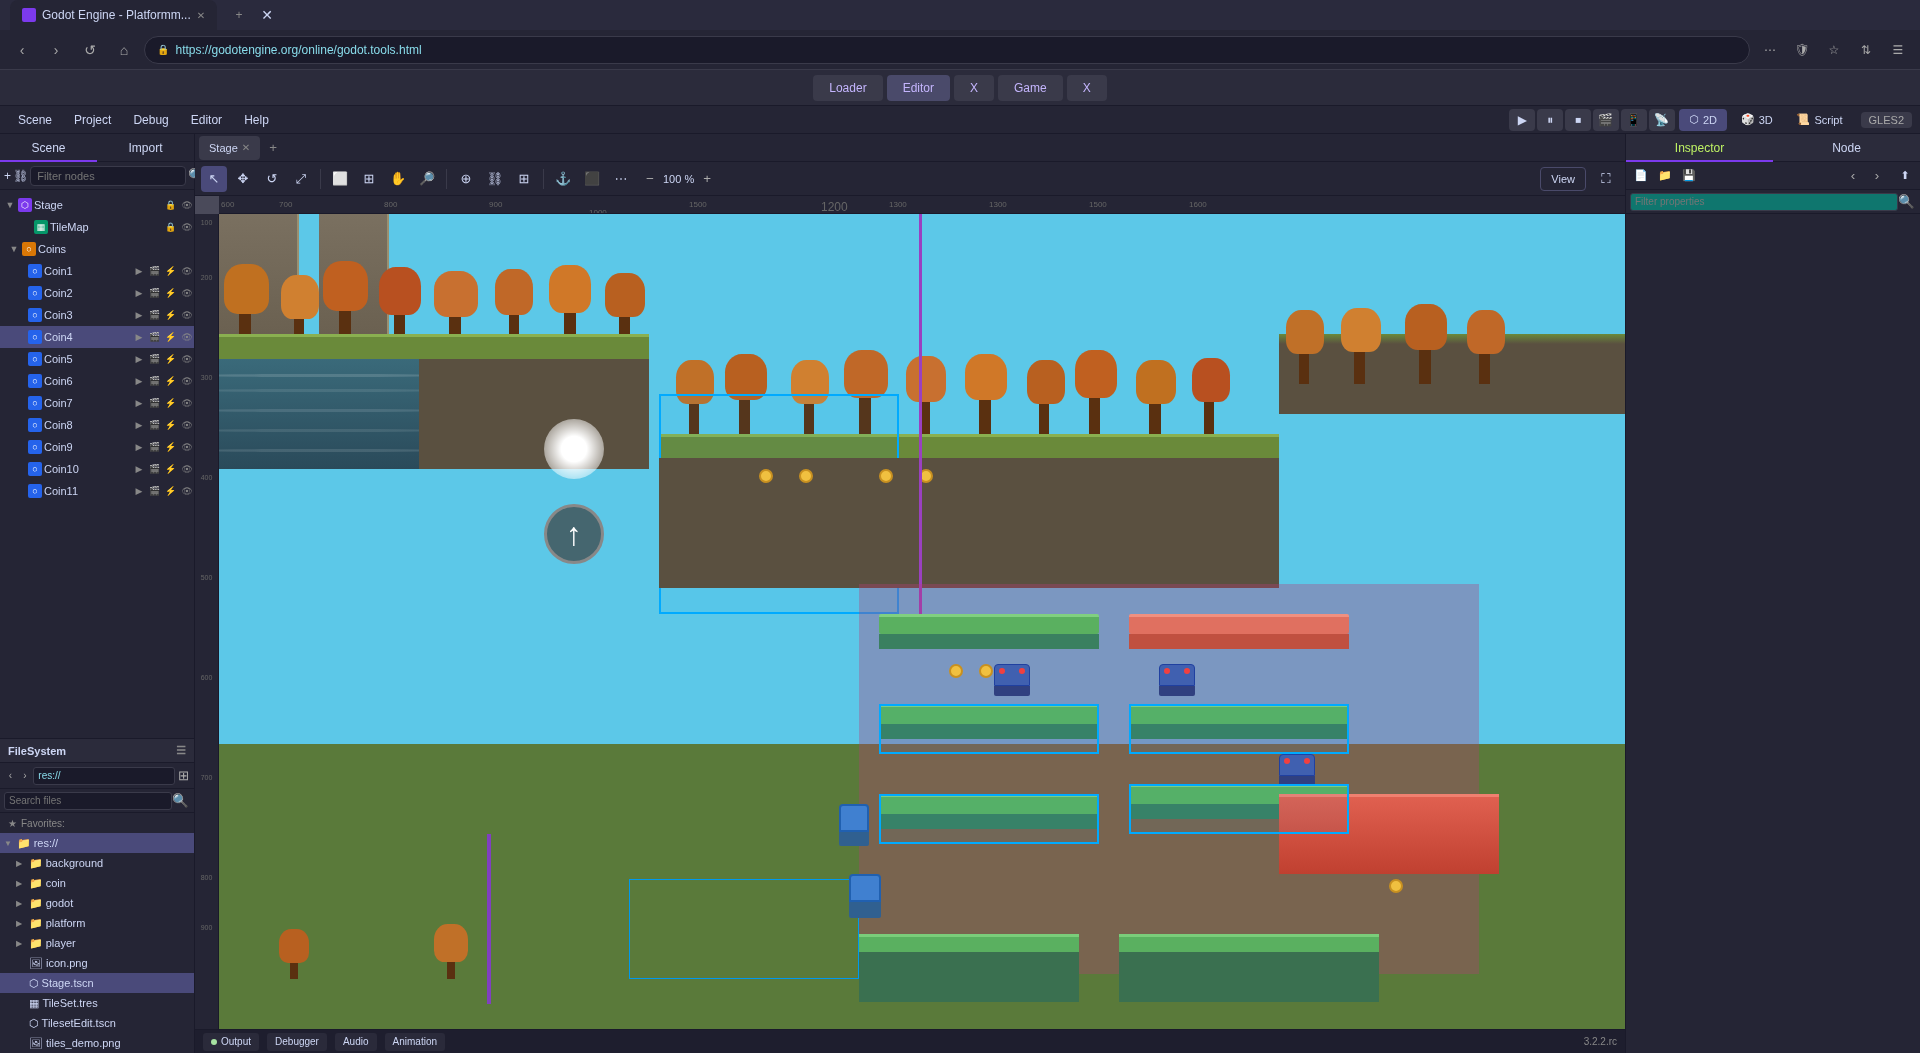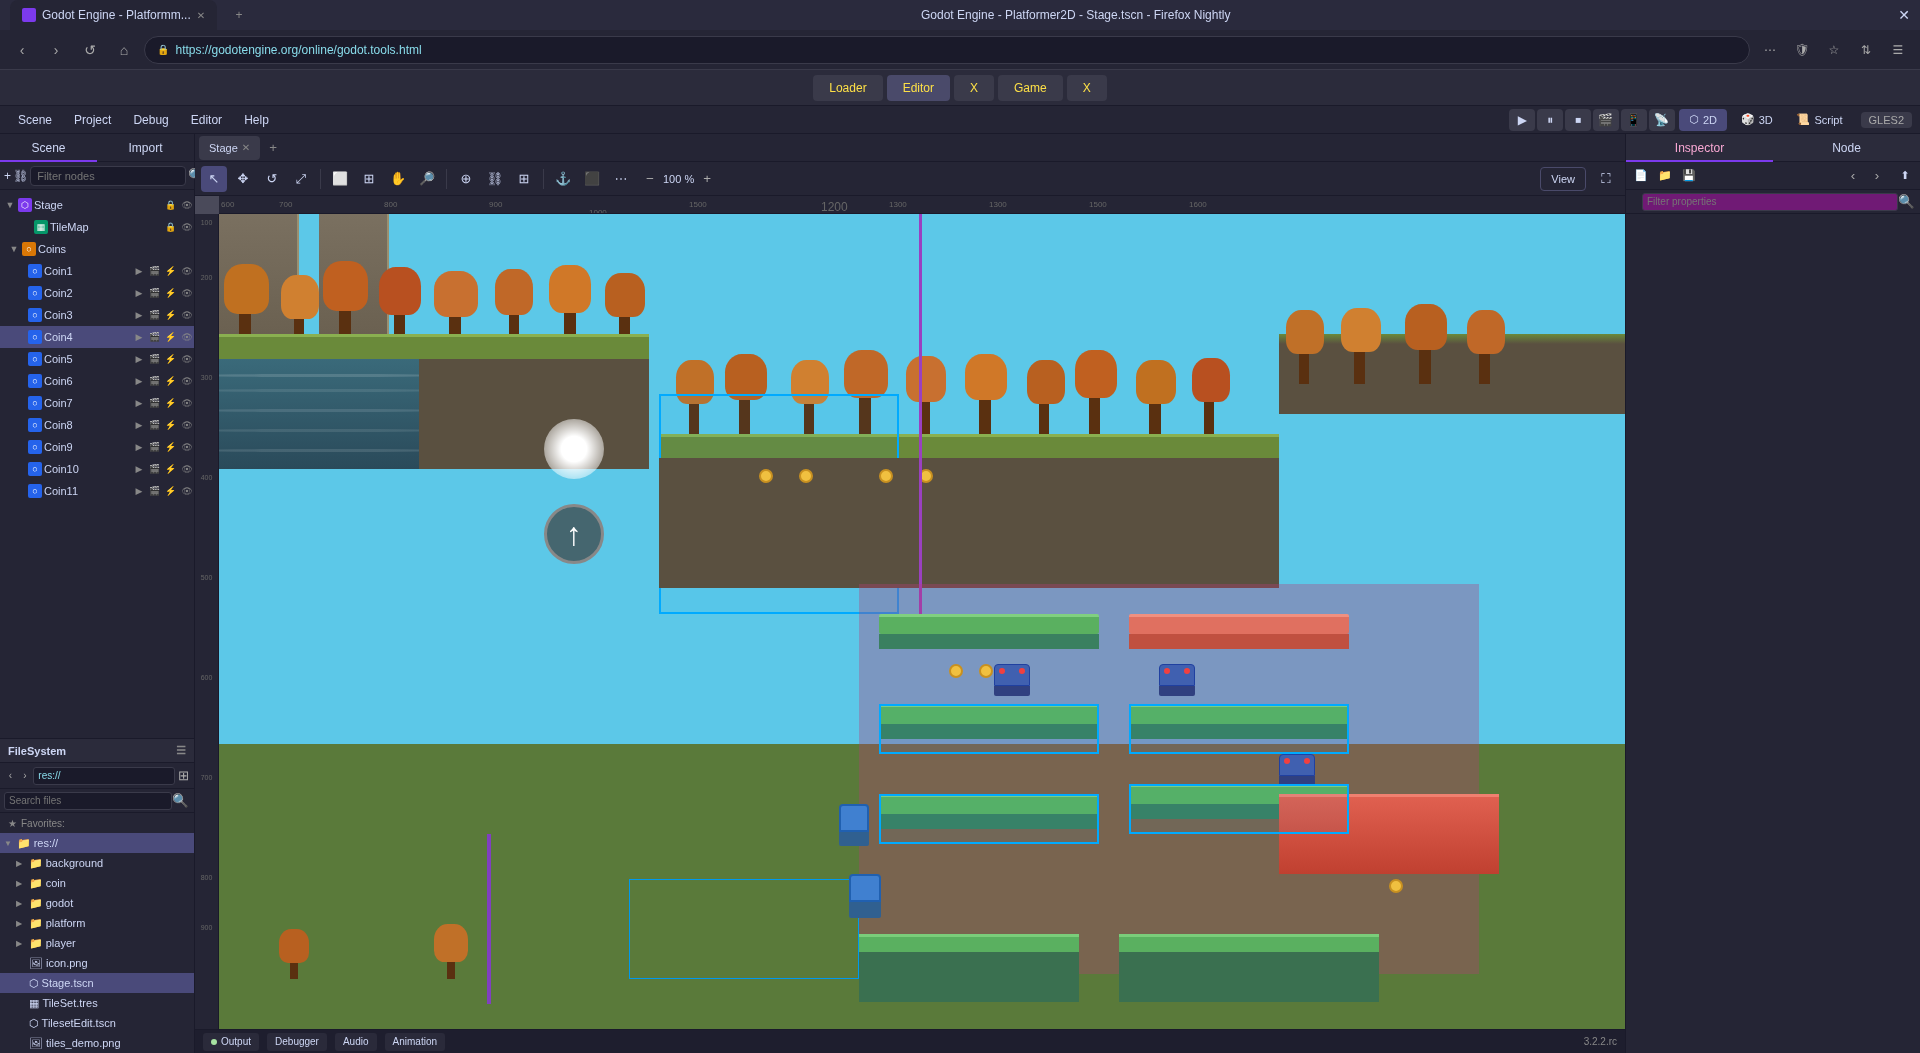--- a/index.html
+++ b/index.html
@@ -17,21 +17,21 @@
     .browser-actions { display: flex; gap: 4px; }
     .browser-action-btn { width: 28px; height: 28px; border-radius: 50%; background: none; border: none; color: #aaa; cursor: pointer; display: flex; align-items: center; justify-content: center; font-size: 12px; }
     .browser-tab { height: 30px; background: #2a2a3d; border-radius: 8px 8px 0 0; padding: 0 12px; display: flex; align-items: center; gap: 6px; font-size: 12px; cursor: pointer; min-width: 160px; }
     .browser-tab.active { background: #252535; }
     .browser-tab-favicon { width: 14px; height: 14px; background: #7c3aed; border-radius: 2px; }
     .browser-tab-close { color: #888; font-size: 10px; margin-left: auto; }
     .browser-tab-new { width: 28px; height: 28px; display: flex; align-items: center; justify-content: center; color: #888; cursor: pointer; border-radius: 4px; }
 
     
     .godot-header { height: 36px; background: #2b2b3b; display: flex; align-items: center; justify-content: center; gap: 4px; border-bottom: 1px solid #1a1a2a; }
-    .godot-header-btn { height: 26px; padding: 0 16px; border-radius: 4px; border: none; background: #3a3a4a; color: #fde047; cursor: pointer; font-size: 12px; display: flex; align-items: center; gap: 4px; }
+    .godot-header-btn { height: 26px; padding: 0 16px; border-radius: 4px; border: none; background: #3a3a4a; color: #c4b5fd; cursor: pointer; font-size: 12px; display: flex; align-items: center; gap: 4px; }
     .godot-header-btn.active { background: #4a4a6a; }
 
     
     .godot-menu { height: 28px; background: #252535; display: flex; align-items: center; padding: 0 8px; gap: 2px; border-bottom: 1px solid #1a1a2a; }
     .godot-menu-item { padding: 2px 10px; border-radius: 4px; cursor: pointer; color: #cdd6f4; font-size: 12px; }
     .godot-mode-btns { margin-left: auto; display: flex; gap: 4px; align-items: center; }
     .godot-mode-btn { height: 22px; padding: 0 10px; border-radius: 4px; border: none; background: none; color: #cdd6f4; cursor: pointer; font-size: 11px; display: flex; align-items: center; gap: 4px; }
     .godot-mode-btn.active { background: #4a4a7a; }
     .godot-play-btns { display: flex; gap: 2px; align-items: center; margin-left: 8px; }
     .godot-play-btn { width: 26px; height: 22px; border-radius: 4px; border: none; background: #3a3a4a; color: #cdd6f4; cursor: pointer; display: flex; align-items: center; justify-content: center; font-size: 12px; }
@@ -111,27 +111,27 @@
     
     .status-bar { height: 24px; background: #1e1e2e; border-top: 1px solid #1a1a2a; display: flex; align-items: center; padding: 0 8px; gap: 8px; }
     .status-btn { height: 18px; padding: 0 8px; border-radius: 3px; border: none; background: #2a2a3a; color: #cdd6f4; cursor: pointer; font-size: 10px; display: flex; align-items: center; gap: 4px; }
     .status-dot { width: 6px; height: 6px; border-radius: 50%; background: #a6e3a1; }
     .status-version { margin-left: auto; color: #888; font-size: 10px; }
 
     
     .right-panel { width: 295px; background: #252535; border-left: 1px solid #1a1a2a; display: flex; flex-direction: column; flex-shrink: 0; }
     .right-panel-tabs { height: 28px; display: flex; align-items: center; border-bottom: 1px solid #1a1a2a; background: #2b2b3b; }
     .right-panel-tab { flex: 1; text-align: center; height: 28px; line-height: 28px; cursor: pointer; font-size: 12px; }
-    .right-panel-tab.active { border-bottom: 2px solid #7c3aed; color: #f9a8d4; }
+    .right-panel-tab.active { border-bottom: 2px solid #7c3aed; color: #bef264; }
     .right-panel-toolbar { height: 28px; display: flex; align-items: center; padding: 0 4px; gap: 2px; border-bottom: 1px solid #1a1a2a; }
     .rp-tool-btn { width: 22px; height: 22px; border-radius: 4px; border: none; background: none; color: #cdd6f4; cursor: pointer; display: flex; align-items: center; justify-content: center; font-size: 11px; }
     .rp-nav { display: flex; gap: 2px; margin-left: auto; }
     .rp-nav-btn { width: 22px; height: 22px; border-radius: 4px; border: none; background: none; color: #aaa; cursor: pointer; display: flex; align-items: center; justify-content: center; }
     .filter-props { height: 24px; display: flex; align-items: center; padding: 0 4px; border-bottom: 1px solid #1a1a2a; }
-    .filter-props-input { flex: 1; height: 18px; background: #701a75; border: 1px solid #3a3a4a; border-radius: 3px; color: #cdd6f4; padding: 0 4px; font-size: 10px; margin-left: 12px; }
+    .filter-props-input { flex: 1; height: 18px; background: #0f766e; border: 1px solid #3a3a4a; border-radius: 3px; color: #cdd6f4; padding: 0 4px; font-size: 10px; }
     .filter-props-btn { width: 18px; height: 18px; border: none; background: none; color: #aaa; }
     .right-panel-content { flex: 1; padding: 8px; color: #888; font-size: 11px; }
 
     
     ::-webkit-scrollbar { width: 6px; height: 6px; }
     ::-webkit-scrollbar-track { background: #1a1a2a; }
     ::-webkit-scrollbar-thumb { background: #4a4a6a; border-radius: 3px; }
     .coin-item { position: absolute; width: 14px; height: 14px; background: #f0c040; border-radius: 50%; border: 2px solid #c89020; }
     .selection-box { position: absolute; border: 2px solid #00aaff; background: rgba(0, 170, 255, 0.05); }
     .pink-zone { position: absolute; background: rgba(180, 60, 120, 0.35); }
@@ -142,21 +142,20 @@
 </head>
 <body>
 
 <div class="browser-titlebar">
   <div class="browser-tab active">
     <div class="browser-tab-favicon"></div>
     <span>Godot Engine - Platformm...</span>
     <span class="browser-tab-close">✕</span>
   </div>
   <div class="browser-tab-new">+</div>
-  <div class="browser-titlebar-title">Godot Engine - Platformer2D - Stage.tscn - Firefox Nightly</div>
   <span class="browser-close">✕</span>
 </div>
 
 <div class="browser-toolbar">
   <button class="browser-nav-btn">‹</button>
   <button class="browser-nav-btn">›</button>
   <button class="browser-nav-btn">↺</button>
   <button class="browser-nav-btn">⌂</button>
   <div class="browser-url-bar">
     <span class="browser-url-icon">🔒</span>

